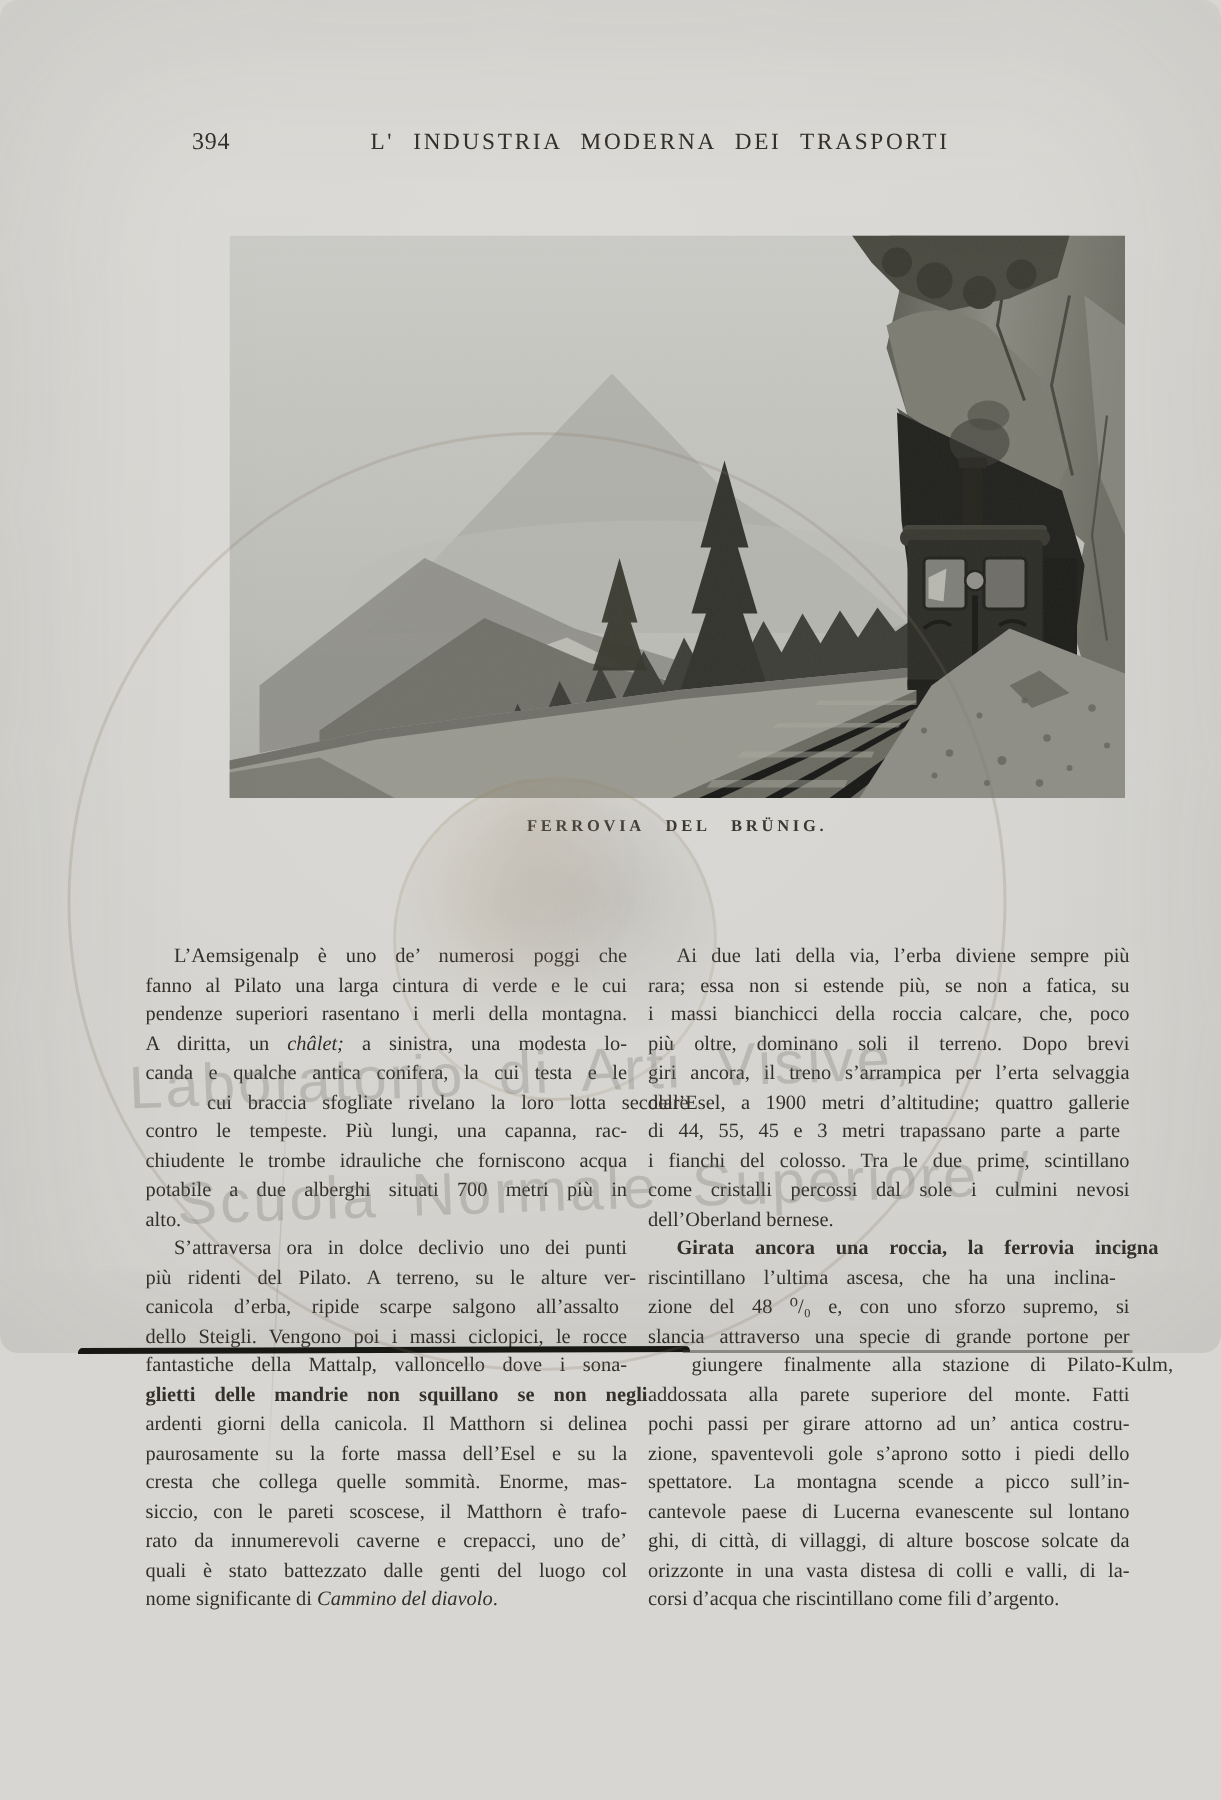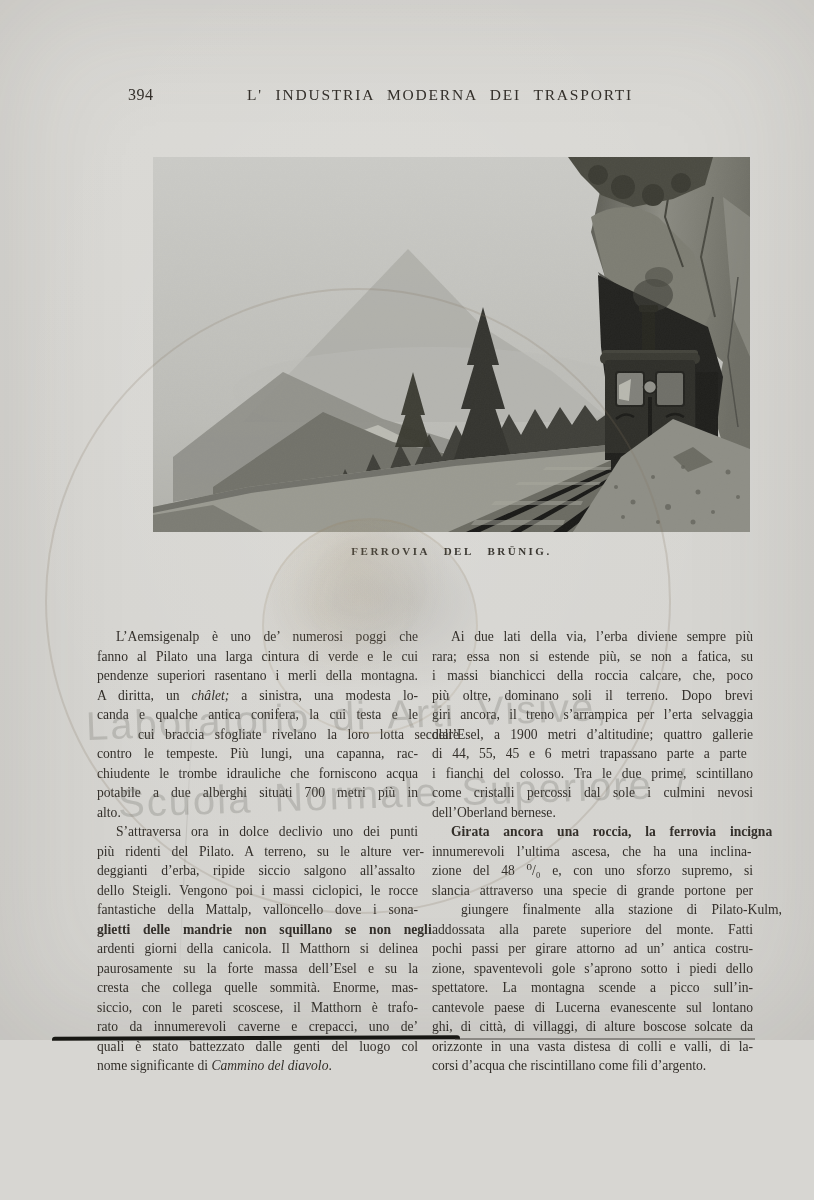--- a/index.html
+++ b/index.html
@@ -1,24 +1,25 @@
 <!DOCTYPE html>
 <html><head>
 <meta charset="utf-8">
 <style>
   html,body{margin:0;padding:0;}
   body{width:814px;height:1200px;overflow:hidden;background:#d7d6d2;}
   .page{
-    position:relative;width:814px;height:1040px;
+    position:relative;width:814px;height:902px;
     background:
       radial-gradient(ellipse at 45% 40%, rgba(255,255,255,0.10), rgba(0,0,0,0) 60%),
       linear-gradient(180deg,#dad9d5 0%,#d7d6d2 40%,#d4d3cf 100%);
     box-shadow:inset 0 0 130px rgba(95,90,78,0.16);
     font-family:"Liberation Serif","DejaVu Serif",serif;
     color:#332f2a;
+    border-radius:12px;
   }
   
   .page-number{position:absolute;left:128px;top:86px;font-size:16px;letter-spacing:0.5px;}
   .running-title{position:absolute;left:66px;right:0;top:86px;text-align:center;
     font-size:15.5px;letter-spacing:1.8px;word-spacing:7px;white-space:nowrap;}
   
   .photo{position:absolute;left:153px;top:157px;width:597px;height:375px;margin:0;padding:0;}
   .photo svg{display:block;width:100%;height:100%;}
   .caption{position:absolute;left:153px;top:545px;width:597px;text-align:center;
     font-size:11px;font-weight:bold;letter-spacing:2.5px;word-spacing:9px;color:#3b3832;}
@@ -197,45 +198,45 @@
         <div class="line"><span style="word-spacing: 5.4974px;">pendenze superiori rasentano i merli della montagna.</span></div>
         <div class="line"><span style="word-spacing: 8.59961px;">A diritta, un <i>châlet;</i> a sinistra, una modesta lo-</span></div>
         <div class="line"><span style="word-spacing: 6.98438px;">canda e qualche antica conifera, la cui testa e le</span></div>
         <div class="line"><span style="word-spacing: 7.08929px; margin-left: 41px;">cui braccia sfogliate rivelano la loro lotta secolare</span></div>
         <div class="line"><span style="word-spacing: 8.97098px;">contro le tempeste. Più lungi, una capanna, rac-</span></div>
         <div class="line"><span style="word-spacing: 6.06771px;">chiudente le trombe idrauliche che forniscono acqua</span></div>
         <div class="line"><span style="word-spacing: 8.72656px;">potabile a due alberghi situati 700 metri più in</span></div>
         <div class="line end"><span>alto.</span></div>
         <div class="line indent"><span style="word-spacing: 6.74107px;">S’attraversa ora in dolce declivio uno dei punti</span></div>
         <div class="line"><span style="word-spacing: 7.46701px;">più ridenti del Pilato. A terreno, su le alture ver-</span></div>
-        <div class="line"><span style="word-spacing: 10.2969px;">deggianti d’erba, ripide siccio salgono all’assalto</span></div>
+        <div class="line"><span style="word-spacing: 10.2969px;">canicola d’erba, ripide scarpe salgono all’assalto</span></div>
         <div class="line"><span style="word-spacing: 4.76172px;">dello Steigli. Vengono poi i massi ciclopici, le rocce</span></div>
         <div class="line"><span style="word-spacing: 8.26562px;">fantastiche della Mattalp, valloncello dove i sona-</span></div>
         <div class="line"><span style="word-spacing: 9.34375px; font-weight: bold;">glietti delle mandrie non squillano se non negli</span></div>
         <div class="line"><span style="word-spacing: 6.38393px;">ardenti giorni della canicola. Il Matthorn si delinea</span></div>
         <div class="line"><span style="word-spacing: 7.66211px;">paurosamente su la forte massa dell’Esel e su la</span></div>
         <div class="line"><span style="word-spacing: 9.08333px;">cresta che collega quelle sommità. Enorme, mas-</span></div>
         <div class="line"><span style="word-spacing: 6.71875px;">siccio, con le pareti scoscese, il Matthorn è trafo-</span></div>
         <div class="line"><span style="word-spacing: 8.0067px;">rato da innumerevoli caverne e crepacci, uno de’</span></div>
         <div class="line"><span style="word-spacing: 7.75586px;">quali è stato battezzato dalle genti del luogo col</span></div>
         <div class="line end"><span>nome significante di <i>Cammino del diavolo</i>.</span></div>
       </div>
     <div class="col" id="col-right">
         <div class="line indent"><span style="word-spacing: 6.18359px;">Ai due lati della via, l’erba diviene sempre più</span></div>
         <div class="line"><span style="word-spacing: 6.50625px;">rara; essa non si estende più, se non a fatica, su</span></div>
         <div class="line"><span style="word-spacing: 8.0625px;">i massi bianchicci della roccia calcare, che, poco</span></div>
         <div class="line"><span style="word-spacing: 9.99107px;">più oltre, dominano soli il terreno. Dopo brevi</span></div>
         <div class="line"><span style="word-spacing: 5.95759px;">giri ancora, il treno s’arrampica per l’erta selvaggia</span></div>
         <div class="line"><span style="word-spacing: 6.88021px; text-align: right;">dell’Esel, a 1900 metri d’altitudine; quattro gallerie</span></div>
-        <div class="line"><span style="word-spacing: 6.32969px;">di 44, 55, 45 e 6 metri trapassano parte a parte</span></div>
+        <div class="line"><span style="word-spacing: 6.32969px;">di 44, 55, 45 e 3 metri trapassano parte a parte</span></div>
         <div class="line"><span style="word-spacing: 6.52344px;">i fianchi del colosso. Tra le due prime, scintillano</span></div>
         <div class="line"><span style="word-spacing: 9.02232px;">come cristalli percossi dal sole i culmini nevosi</span></div>
         <div class="line end"><span>dell’Oberland bernese.</span></div>
         <div class="line indent"><span style="word-spacing: 10.3906px; font-weight: bold;">Girata ancora una roccia, la ferrovia incigna</span></div>
-        <div class="line"><span style="word-spacing: 8.77083px;">innumerevoli l’ultima ascesa, che ha una inclina-</span></div>
+        <div class="line"><span style="word-spacing: 8.77083px;">riscintillano l’ultima ascesa, che ha una inclina-</span></div>
         <div class="line"><span style="word-spacing: 8.23264px;">zione del 48 ⁰/₀ e, con uno sforzo supremo, si</span></div>
         <div class="line"><span style="word-spacing: 6.54911px;">slancia attraverso una specie di grande portone per</span></div>
         <div class="line"><span style="word-spacing: 10.5938px; margin-left: 29px;">giungere finalmente alla stazione di Pilato-Kulm,</span></div>
         <div class="line"><span style="word-spacing: 10.9089px;">addossata alla parete superiore del monte. Fatti</span></div>
         <div class="line"><span style="word-spacing: 6.08984px;">pochi passi per girare attorno ad un’ antica costru-</span></div>
         <div class="line"><span style="word-spacing: 5.72991px;">zione, spaventevoli gole s’aprono sotto i piedi dello</span></div>
         <div class="line"><span style="word-spacing: 10.7839px;">spettatore. La montagna scende a picco sull’in-</span></div>
         <div class="line"><span style="word-spacing: 6.82292px;">cantevole paese di Lucerna evanescente sul lontano</span></div>
         <div class="line"><span style="word-spacing: 4.62674px;">ghi, di città, di villaggi, di alture boscose solcate da</span></div>
         <div class="line"><span style="word-spacing: 4.80625px;">orizzonte in una vasta distesa di colli e valli, di la-</span></div>

